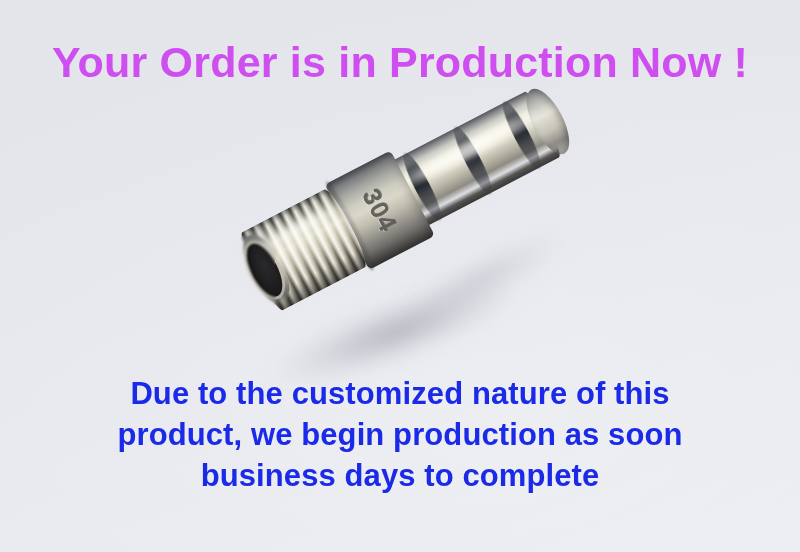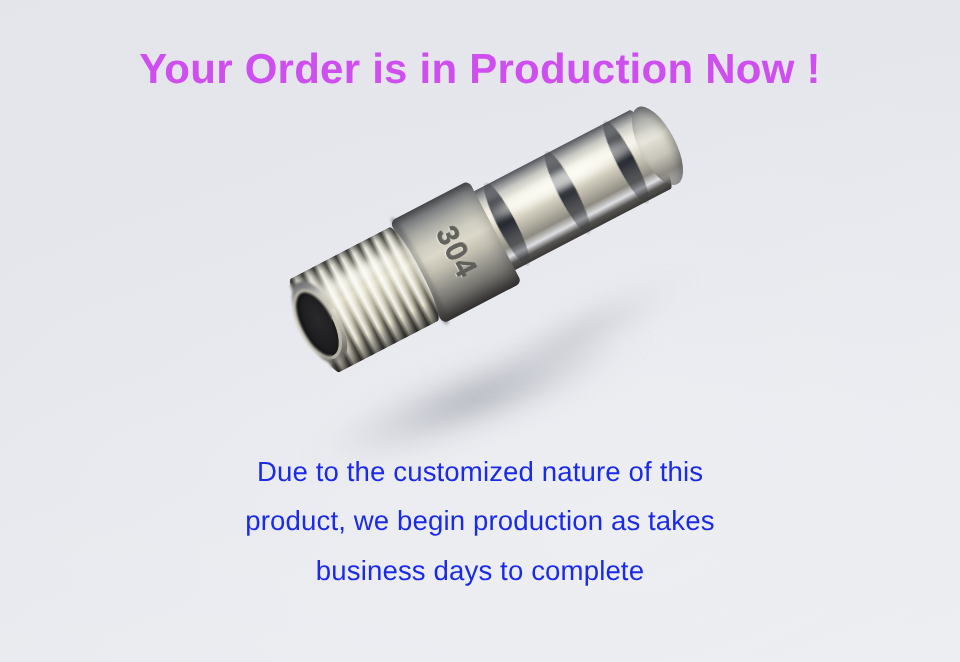--- a/index.html
+++ b/index.html
@@ -30,21 +30,21 @@
     pointer-events: none;
   }
 
   
   .heading {
     position: absolute;
     left: 0;
     top: 38px;
     width: 800px;
     text-align: center;
-    font-size: 35px;
+    font-size: 43px;
     font-weight: bold;
     letter-spacing: 0.2px;
     line-height: 1.12;
     white-space: nowrap;
   }
 
   
   #product {
     position: absolute;
     left: 228px;
@@ -277,22 +277,22 @@
     pointer-events: none;
   }
 
   
   .body-text {
     position: absolute;
     left: 0;
     top: 373px;
     width: 800px;
     text-align: center;
-    font-size: 23px;
-    font-weight: normal;
+    font-size: 31px;
+    font-weight: bold;
     line-height: 41px;
     letter-spacing: 0.1px;
   }
   .body-text .ln { display: block; white-space: nowrap; }
 </style>
 </head>
 <body>
 
 <div id="canvas" style="background-color: rgb(231, 232, 237);">
 
@@ -322,17 +322,17 @@
       <div class="thread-taper"></div>
       <div class="thread-spec"></div>
       <div class="bore"></div>
 
       <div class="soft-left"></div>
     </div>
   </div>
 
   <div class="body-text" style="color: rgb(26, 42, 232);">
     <span class="ln">Due to the customized nature of this</span>
-    <span class="ln">product, we begin production as takes</span>
+    <span class="ln">product, we begin production as soon</span>
     <span class="ln">business days to complete</span>
   </div>
 
 </div>
 
 </body></html>

